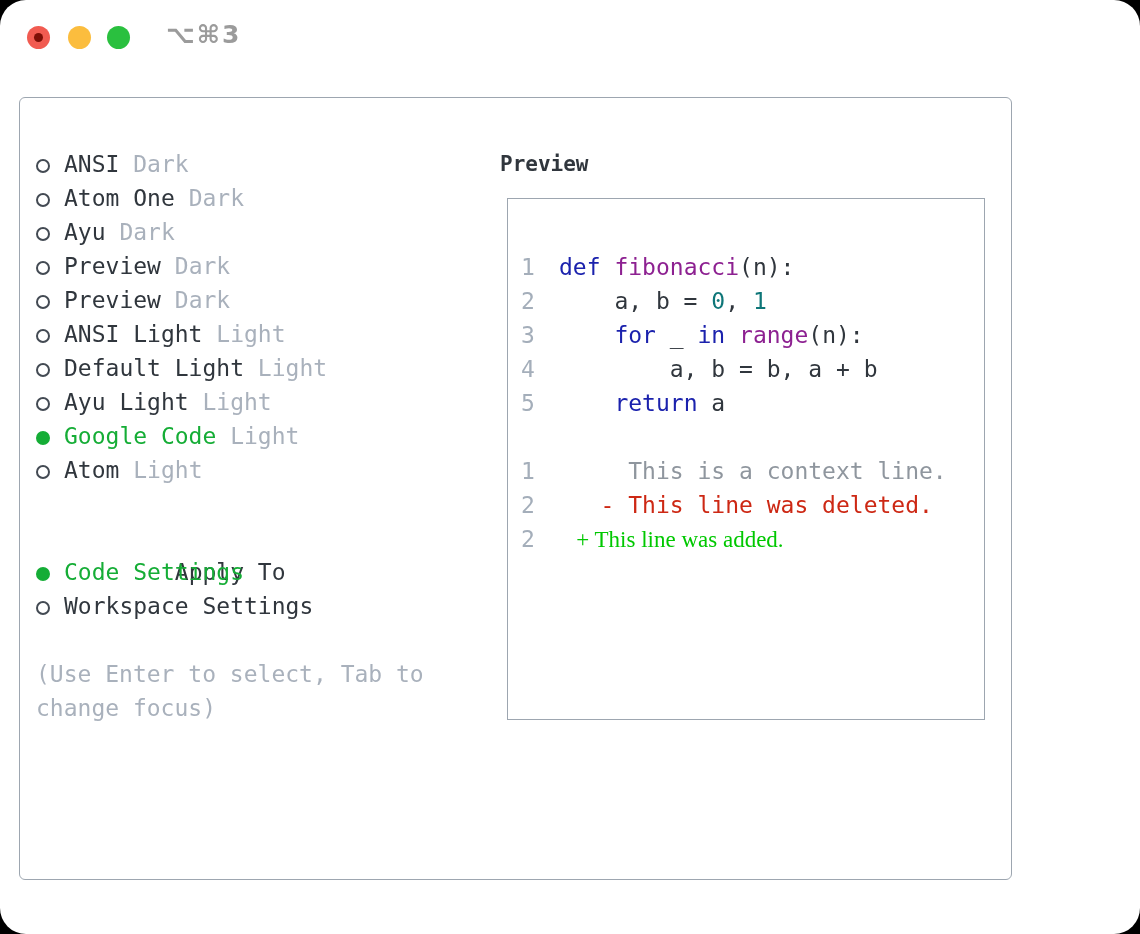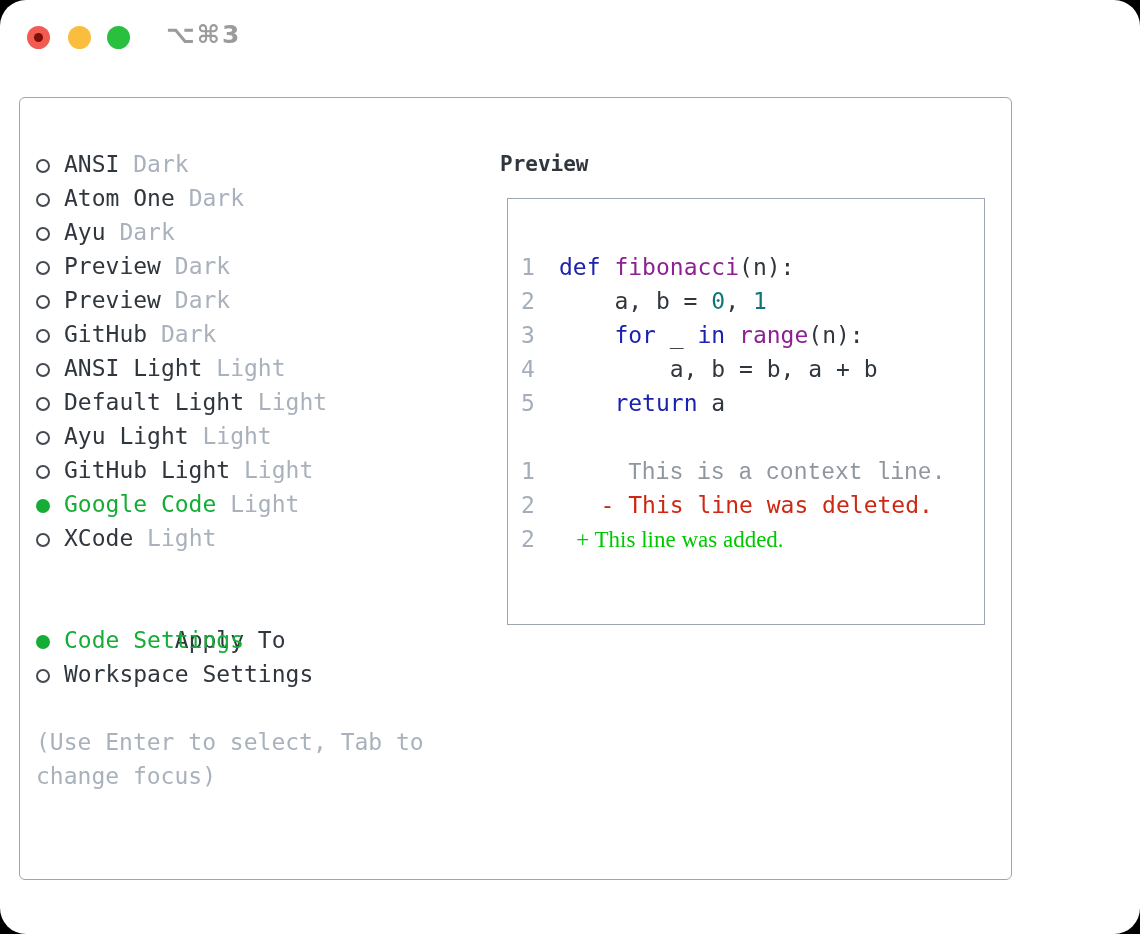--- a/index.html
+++ b/index.html
@@ -40,30 +40,30 @@
   .circle.sel{border-color:var(--green);background:var(--green);}
   .sel-text{color:var(--green);}
   .muted{color:var(--muted);}
   .hint{color:var(--muted);white-space:pre-line;line-height:34px;}
   
   .preview-title{
     position:absolute;left:480px;top:49px;font-size:21px;line-height:34px;
     font-weight:700;color:var(--text);
   }
   .code-box{
-    position:absolute;left:487px;top:100px;width:478px;height:427px;
+    position:absolute;left:487px;top:100px;width:478px;height:522px;
     border:1.5px solid var(--border);box-sizing:border-box;background:#fff;
   }
   .code{padding:51px 0 0 13px;font-size:23px;line-height:34px;white-space:pre;color:var(--text);}
   .code .ln{display:inline-block;width:38px;color:var(--ln);}
   .tok-pl{color:var(--text);}
   .tok-kw{color:var(--kw);}
   .tok-fn{color:var(--fn);}
   .tok-num{color:var(--numlit);}
-  .tok-ctx{color:var(--ctx);font-family:Liberation Mono, monospace;}
+  .tok-ctx{color:var(--ctx);}
   .tok-del{color:var(--del);}
   .tok-add{color:var(--add);font-family:Liberation Serif, serif;}
 </style>
 </head>
 <body>
 
 <div class="window">
   <div>
     <span class="light red"></span>
     <span class="light yellow"></span>
@@ -73,27 +73,25 @@
 
   <div class="panel">
     <div class="left-col">
 
       <div>
           <div class="row"><span class="bullet"><span class="circle"></span></span><span>ANSI</span><span class="muted"> Dark</span></div>
           <div class="row"><span class="bullet"><span class="circle"></span></span><span>Atom One</span><span class="muted"> Dark</span></div>
           <div class="row"><span class="bullet"><span class="circle"></span></span><span>Ayu</span><span class="muted"> Dark</span></div>
           <div class="row"><span class="bullet"><span class="circle"></span></span><span>Preview</span><span class="muted"> Dark</span></div>
           <div class="row"><span class="bullet"><span class="circle"></span></span><span>Preview</span><span class="muted"> Dark</span></div>
-          <div class="row"><span class="bullet"><span class="circle"></span></span><span>GitHub</span><span class="muted"> Dark</span></div>
           <div class="row"><span class="bullet"><span class="circle"></span></span><span>ANSI Light</span><span class="muted"> Light</span></div>
           <div class="row"><span class="bullet"><span class="circle"></span></span><span>Default Light</span><span class="muted"> Light</span></div>
           <div class="row"><span class="bullet"><span class="circle"></span></span><span>Ayu Light</span><span class="muted"> Light</span></div>
-          <div class="row"><span class="bullet"><span class="circle"></span></span><span>GitHub Light</span><span class="muted"> Light</span></div>
           <div class="row"><span class="bullet"><span class="circle sel"></span></span><span class="sel-text">Google Code</span><span class="muted"> Light</span></div>
-          <div class="row"><span class="bullet"><span class="circle"></span></span><span>XCode</span><span class="muted"> Light</span></div>
+          <div class="row"><span class="bullet"><span class="circle"></span></span><span>Atom</span><span class="muted"> Light</span></div>
         </div>
 
       <div class="gap"></div>
 
       <div class="row">
         <span class="bullet"></span><span>Apply To</span>
       </div>
 
       <div>
           <div class="row"><span class="bullet"><span class="circle sel"></span></span><span class="sel-text">Code Settings</span></div>

